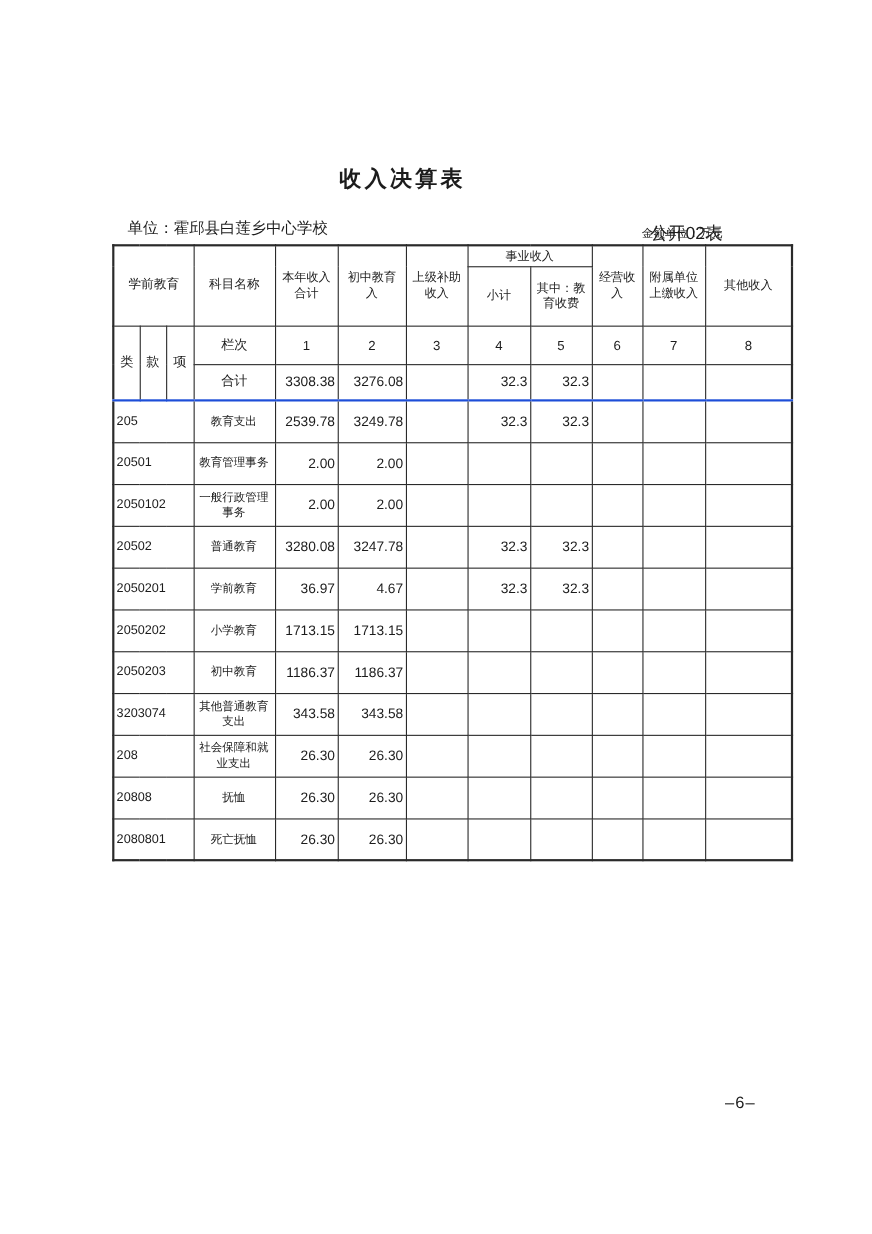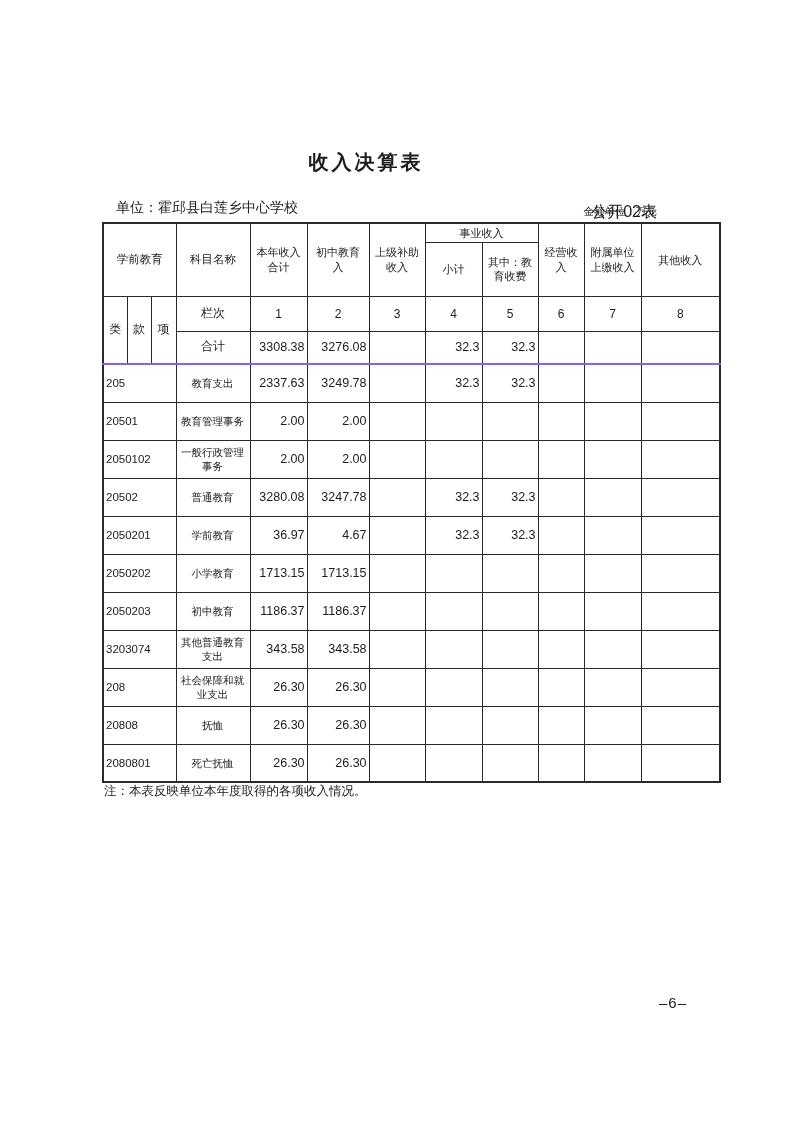--- a/index.html
+++ b/index.html
@@ -29,21 +29,21 @@
     font-weight:400; text-align:center; font-size:11px; line-height:1.3; padding:0 2px;
   }
   .report th.big { font-size:11.5px; }
   .pre { white-space:pre-line; }
   tr.h1 { height:19px; }
   tr.h2 { height:54px; }
   tr.h3 { height:35px; }
   tr.h4 { height:33px; }
   tbody tr { height:38px; }
   tbody tr td { border-top-width:1px; }
-  tbody tr:first-child td { border-top:2px solid #8b5cf6; }
+  tbody tr:first-child td { border-top:2px solid #1d4ed8; }
   th.lbl { font-size:12px; }
   td.rank { font-size:12px; text-align:center; }
   td.num  { font-size:12.5px; text-align:right; padding-right:2px; }
   td.code { font-size:11.5px; text-align:left; padding-left:2px; }
   td.name { font-size:10.5px; text-align:center; padding:1px 3px 1px 2px; line-height:1.35; }
   .note   { position:absolute; top:783px; left:104px; font-size:12.5px; }
   .pagenum{ position:absolute; top:994px; left:659px; font-size:15px; letter-spacing:1px; }
 </style>
 </head>
 <body>
@@ -114,21 +114,21 @@
         <td class="num">32.3</td>
         <td class="num"></td>
         <td class="num"></td>
         <td class="num"></td>
       </tr>
     </thead>
     <tbody id="report-body">
         <tr>
           <td colspan="3" class="code">205</td>
           <td class="name">教育支出</td>
-          <td class="num">2337.63</td>
+          <td class="num">2539.78</td>
           <td class="num">3249.78</td>
           <td class="num"></td>
           <td class="num">32.3</td>
           <td class="num">32.3</td>
           <td class="num"></td>
           <td class="num"></td>
           <td class="num"></td>
         </tr>
         <tr>
           <td colspan="3" class="code">20501</td>
@@ -246,16 +246,15 @@
           <td class="num"></td>
           <td class="num"></td>
           <td class="num"></td>
           <td class="num"></td>
           <td class="num"></td>
           <td class="num"></td>
         </tr>
       </tbody>
   </table>
 
-  <div class="note">注：本表反映单位本年度取得的各项收入情况。</div>
   <div class="pagenum">–6–</div>
 
 </div>
 
 </body></html>

